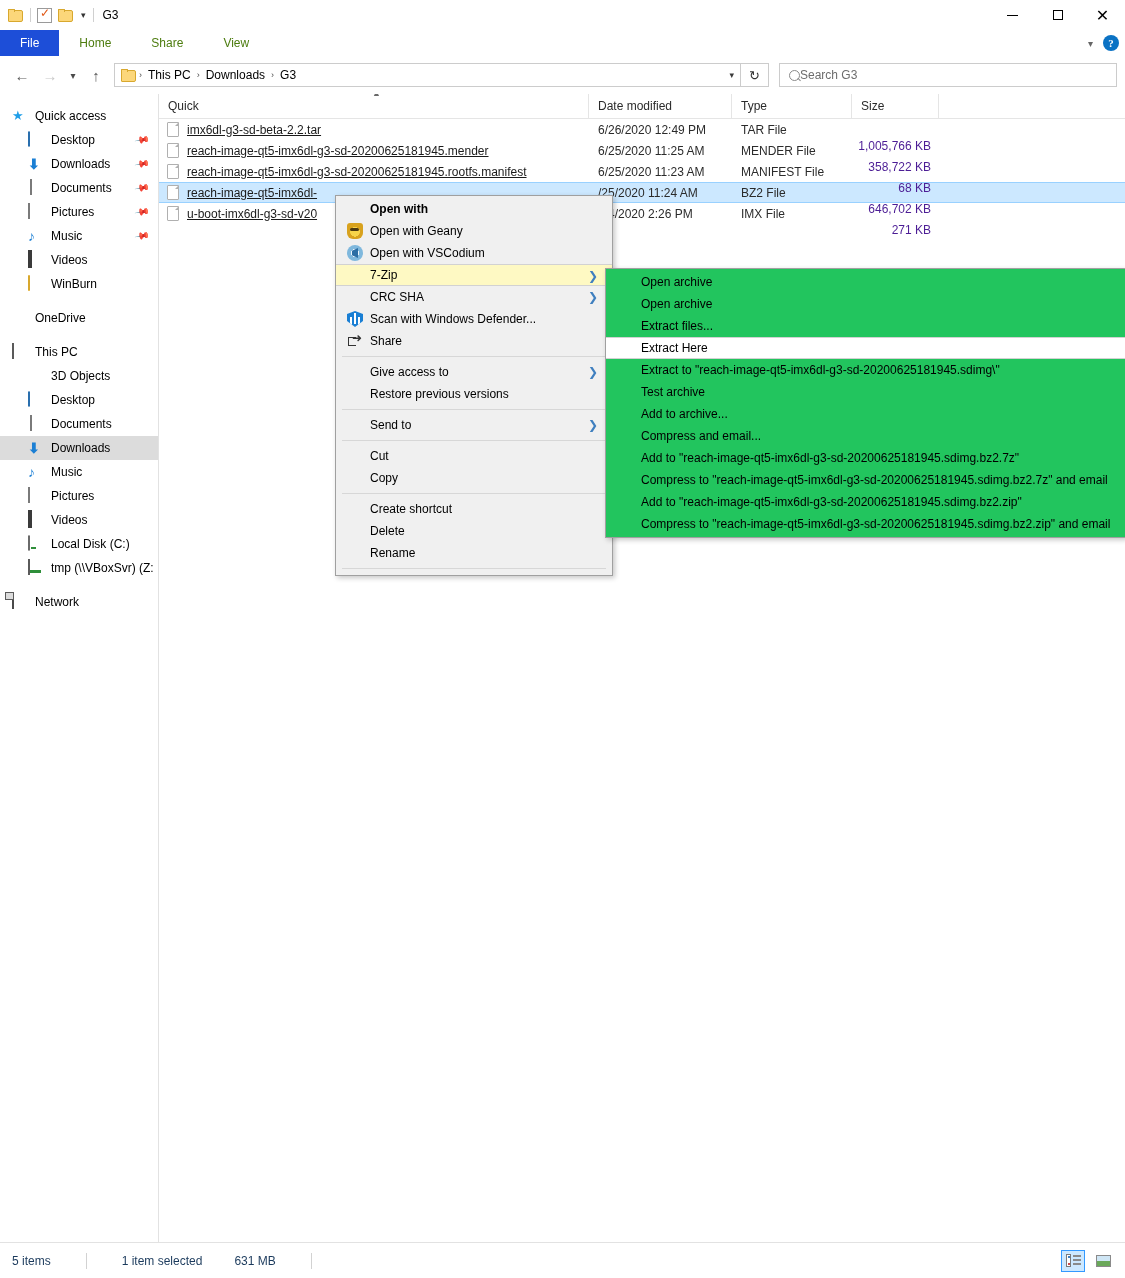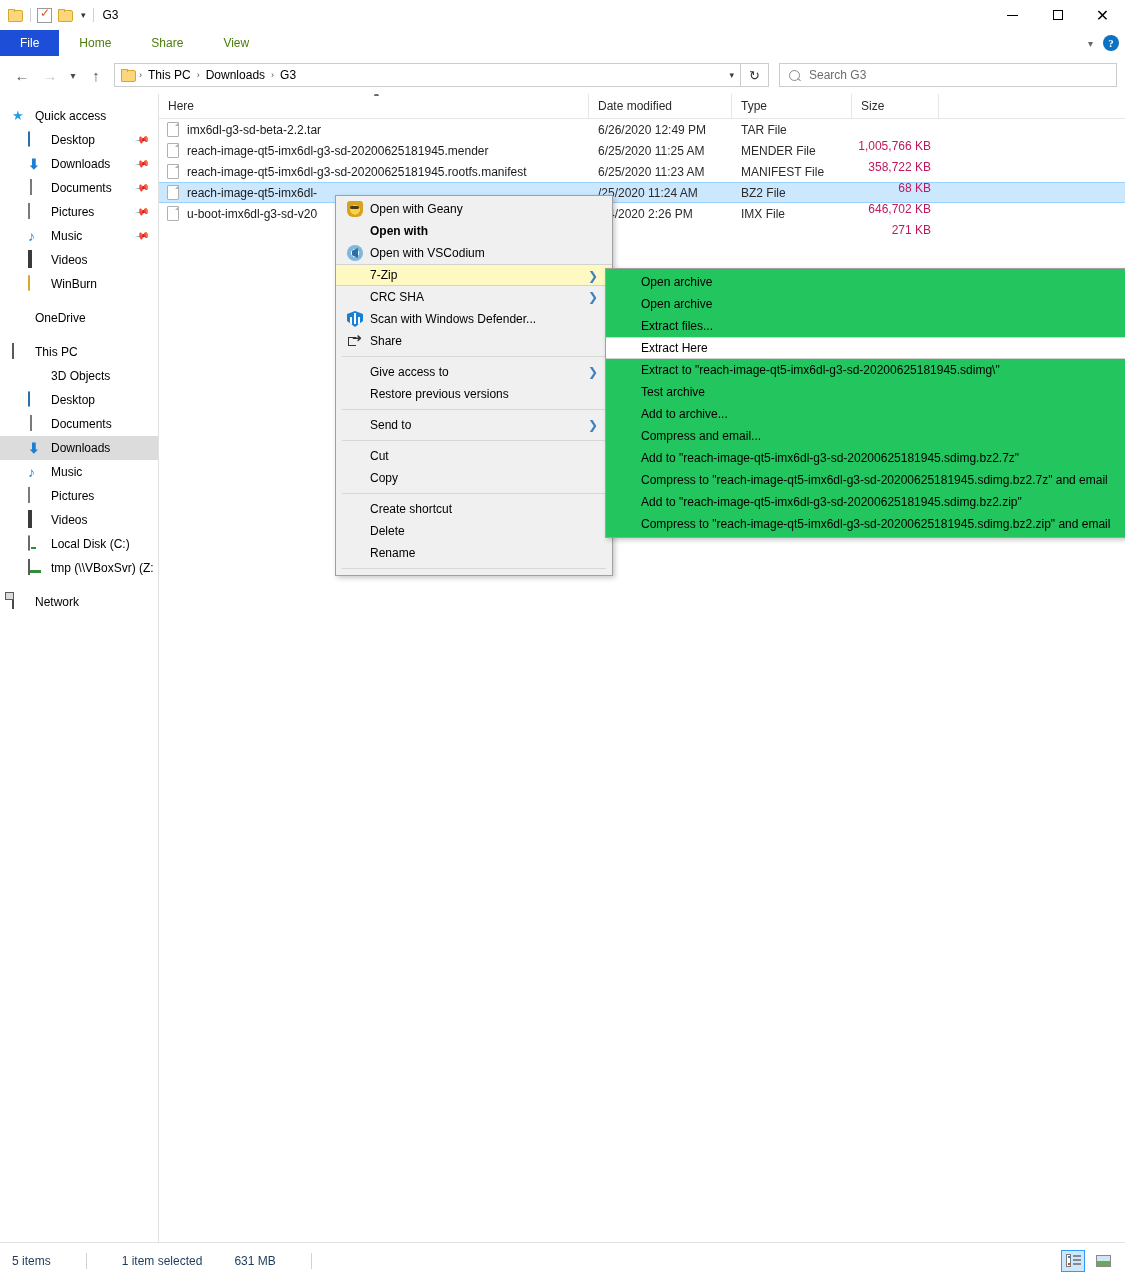--- a/index.html
+++ b/index.html
@@ -187,21 +187,20 @@
     box-sizing: border-box;
   }
   .searchfield {
     width: 338px;
     height: 24px;
     border: 1px solid #cccccc;
     margin-left: 10px;
     display: flex;
     align-items: center;
     padding-left: 9px;
-    gap: 9px;
     box-sizing: border-box;
   }
   .search-glass {
     width: 9px; height: 9px;
     border: 1.4px solid #8a8a8a;
     border-radius: 50%;
     position: relative;
     display:inline-block;
   }
   .search-glass:after {
@@ -379,24 +378,24 @@
     border-bottom: 1px solid #99d1ff;
     height: 19px;
   }
   .cell {
     box-sizing: border-box;
     padding-left: 9px;
     display:flex; align-items:center;
     overflow: hidden;
     white-space: nowrap;
   }
-  .cell.name { width: 430px; padding-left: 8px; }
+  .cell.name { width: 430px; padding-left: 8px; text-decoration: underline; }
   .cell.date { width: 143px; color:#2b2b2b; }
   .cell.type { width: 120px; color:#2b2b2b; }
-  .cell.size { width: 87px; justify-content: flex-end; padding-right: 8px; color:#be185d;margin-top:32px; }
+  .cell.size { width: 87px; justify-content: flex-end; padding-right: 8px; color:#4c1d95;margin-top:32px; }
   .file-ico {
     width: 12px; height: 15px;
     margin-right: 8px;
     flex: none;
     background: #ffffff;
     border: 1px solid #b0b0b0;
     box-sizing: border-box;
     position: relative;
     border-radius: 1px;
   }
@@ -748,21 +747,21 @@
     <div class="nav-row">
       <span class="nav-ico"><span class="ic-network"></span></span>
       <span class="nav-label">Network</span>
     </div>
   </div>
 
   <div class="filepane">
 
     <div class="colheader">
       <div class="col name">
-        <span class="col-lbl">Here</span>
+        <span class="col-lbl">Quick</span>
         <span class="sort-caret">▲</span>
       </div>
       <div class="col date">
         <span class="col-lbl">Date modified</span>
       </div>
       <div class="col type">
         <span class="col-lbl">Type</span>
       </div>
       <div class="col size">
         <span class="col-lbl">Size</span>
@@ -815,25 +814,25 @@
         <span>u-boot-imx6dl-g3-sd-v20</span>
       </div>
       <div class="cell date">/24/2020 2:26 PM</div>
       <div class="cell type">IMX File</div>
       <div class="cell size">271 KB</div>
     </div>
   </div>
 </div>
 
 <div class="ctxmenu">
+  <div class="mi bold">Open with</div>
   <div class="mi">
     <span class="mi-ico ico-geany"></span>
     <span>Open with Geany</span>
   </div>
-  <div class="mi bold">Open with</div>
   <div class="mi">
     <span class="mi-ico ico-vsc"></span>
     <span>Open with VSCodium</span>
   </div>
   <div class="mi hl">
     <span>7-Zip</span>
     <span class="arrow">❯</span>
   </div>
   <div class="mi">
     <span>CRC SHA</span>

